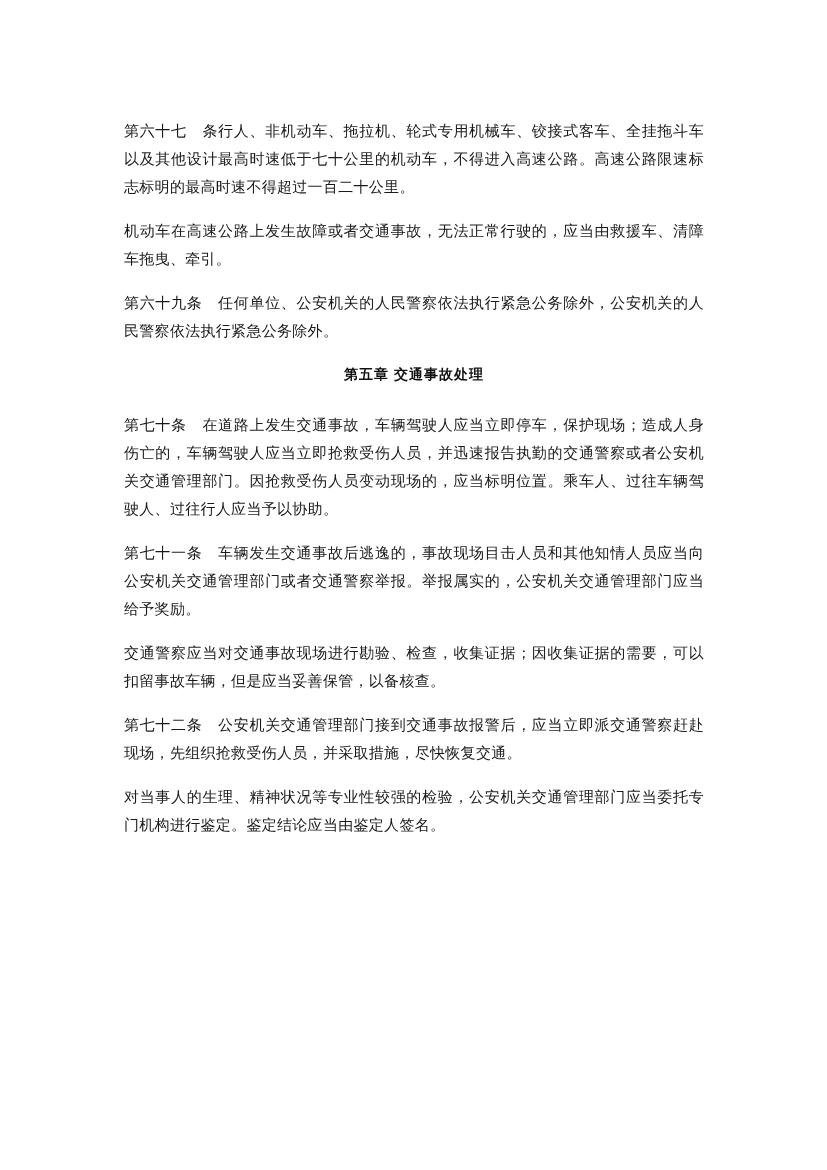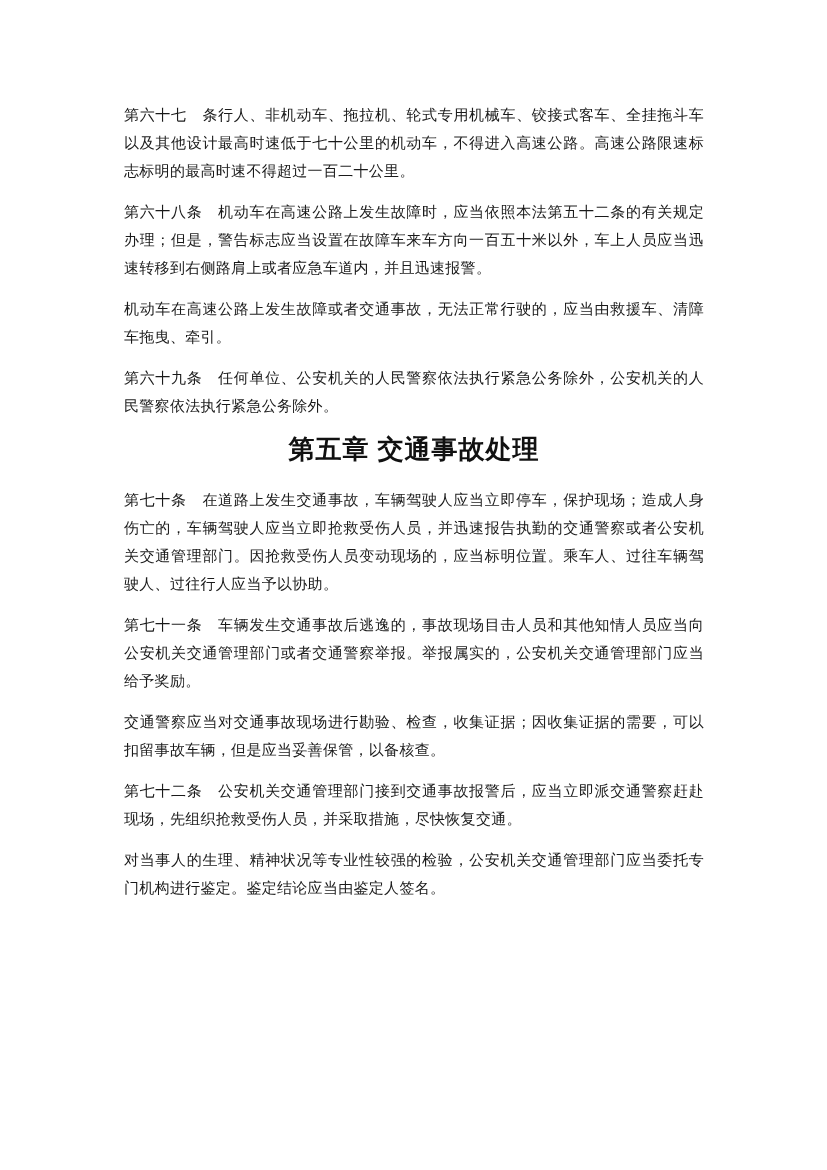--- a/index.html
+++ b/index.html
@@ -14,47 +14,46 @@
     font-family: "Liberation Serif", "DejaVu Serif", serif;
   }
   .doc-page {
     box-sizing: border-box;
     width: 827px;
     height: 1170px;
     padding: 101px 123px 40px 124px;
     background: #ffffff;
   }
   .law-paragraph {
-    margin: 0 0 13px 0;
+    margin: 16px 0 13px 0;
     font-size: 15px;
     line-height: 28px;
     color: #1a1a1a;
     text-align: justify;
     text-justify: inter-ideograph;
     letter-spacing: 0.3px;
   }
   .chapter-heading {
     margin: 8px 0 21px 0;
     font-family: "Liberation Sans", "DejaVu Sans", sans-serif;
     font-weight: bold;
-    font-size: 26px;
+    font-size: 14px;
     line-height: 32px;
     color: #111111;
     text-align: center;
     letter-spacing: 1px;
   }
 </style>
 </head>
 <body>
 
 <div class="doc-page">
 
   <p class="law-paragraph">第六十七　条行人、非机动车、拖拉机、轮式专用机械车、铰接式客车、全挂拖斗车以及其他设计最高时速低于七十公里的机动车，不得进入高速公路。高速公路限速标志标明的最高时速不得超过一百二十公里。</p>
 
-  <p class="law-paragraph">第六十八条　机动车在高速公路上发生故障时，应当依照本法第五十二条的有关规定办理；但是，警告标志应当设置在故障车来车方向一百五十米以外，车上人员应当迅速转移到右侧路肩上或者应急车道内，并且迅速报警。</p>
 
   <p class="law-paragraph">机动车在高速公路上发生故障或者交通事故，无法正常行驶的，应当由救援车、清障车拖曳、牵引。</p>
 
   <p class="law-paragraph">第六十九条　任何单位、公安机关的人民警察依法执行紧急公务除外，公安机关的人民警察依法执行紧急公务除外。</p>
 
   <h1 class="chapter-heading">第五章 交通事故处理</h1>
 
   <p class="law-paragraph">第七十条　在道路上发生交通事故，车辆驾驶人应当立即停车，保护现场；造成人身伤亡的，车辆驾驶人应当立即抢救受伤人员，并迅速报告执勤的交通警察或者公安机关交通管理部门。因抢救受伤人员变动现场的，应当标明位置。乘车人、过往车辆驾驶人、过往行人应当予以协助。</p>
 
 

